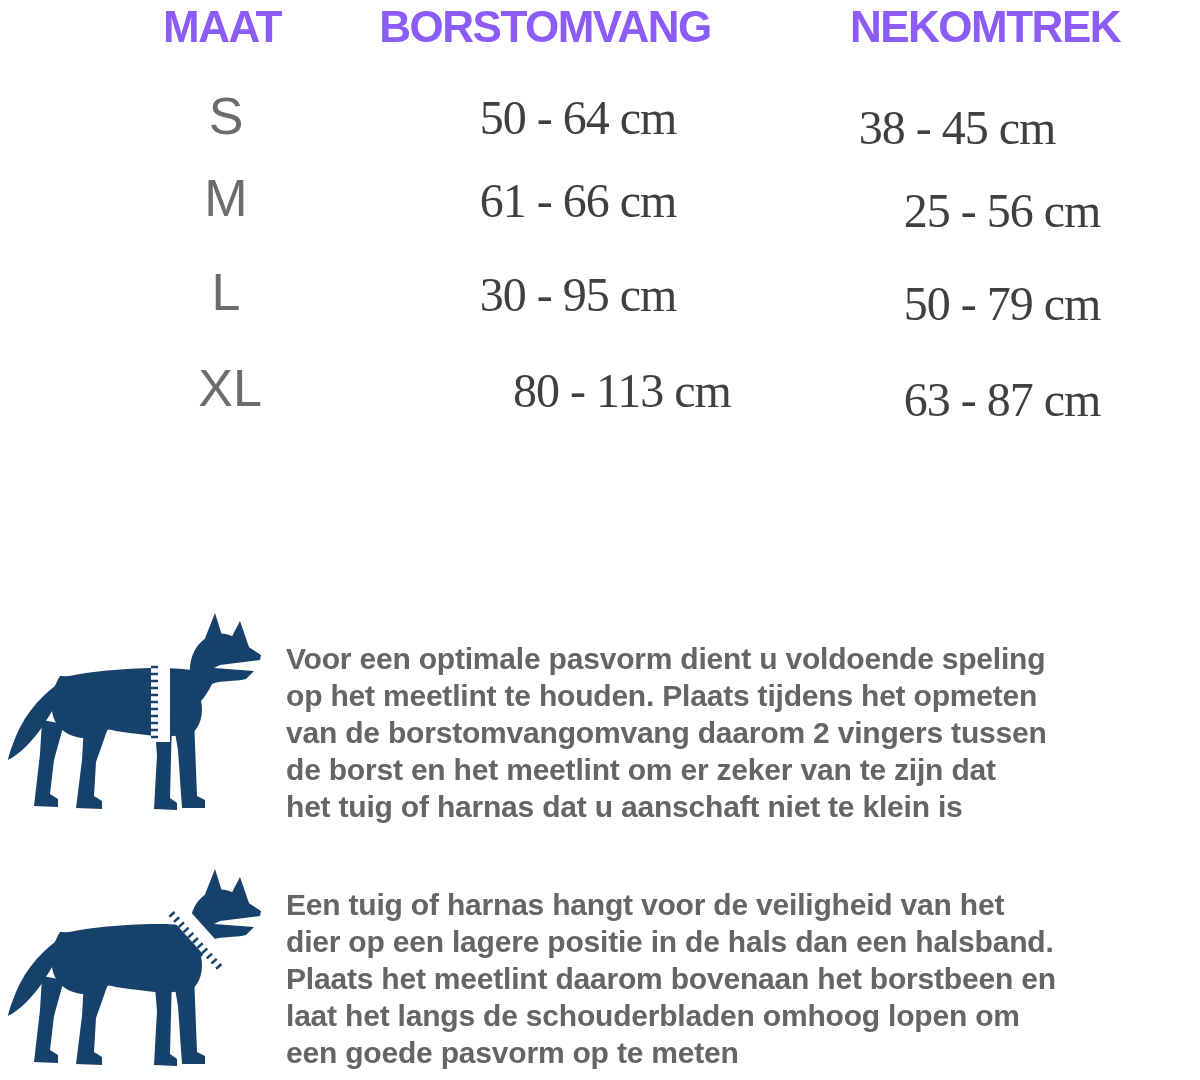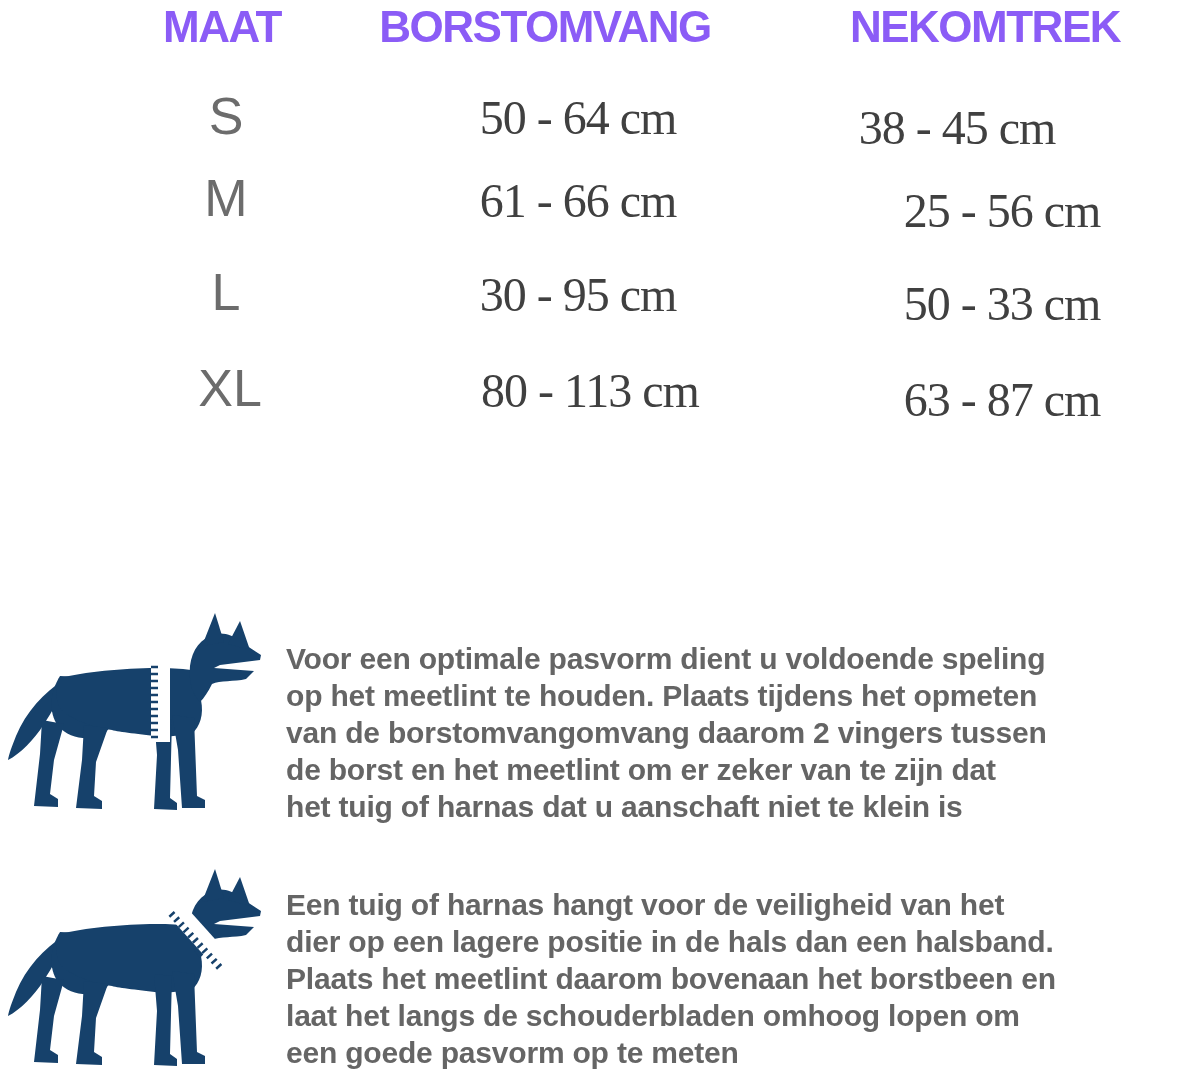--- a/index.html
+++ b/index.html
@@ -68,24 +68,24 @@
     <div class="size-label" style="left:226px;  top:86px;">S</div>
     <div class="cell-value" style="left:578px;  top:90px;">50 - 64 cm</div>
     <div class="cell-value" style="left:948px; top:100px;margin-left:9px;">38 - 45 cm</div>
 
     <div class="size-label" style="left:226px;  top:168px;">M</div>
     <div class="cell-value" style="left:578px;  top:173px;">61 - 66 cm</div>
     <div class="cell-value" style="left:1002px; top:183px;">25 - 56 cm</div>
 
     <div class="size-label" style="left:226px;  top:262px;">L</div>
     <div class="cell-value" style="left:578px;  top:267px;">30 - 95 cm</div>
-    <div class="cell-value" style="left:1002px; top:276px;">50 - 33 cm</div>
+    <div class="cell-value" style="left:1002px; top:276px;">50 - 79 cm</div>
 
     <div class="size-label" style="left:230px;  top:358px;">XL</div>
-    <div class="cell-value" style="left:590px;  top:363px;text-align:center;">80 - 113 cm</div>
+    <div class="cell-value" style="left:622px;  top:363px;text-align:center;">80 - 113 cm</div>
     <div class="cell-value" style="left:1002px; top:372px;">63 - 87 cm</div>
   </div>
 
   <svg width="0" height="0" style="position:absolute" aria-hidden="true">
     <defs>
       <g id="dogshape" fill="#16416B">
 
         <path d="M60,80 C40,92 22,112 12,136 C8,146 5,154 4,160 C16,154 30,140 40,124 C48,112 56,96 64,86 Z"></path>
 
         <path d="M56,76 C46,92 44,112 54,126 C66,140 90,142 102,132 C110,124 112,110 108,96 L100,78 Z"></path>

